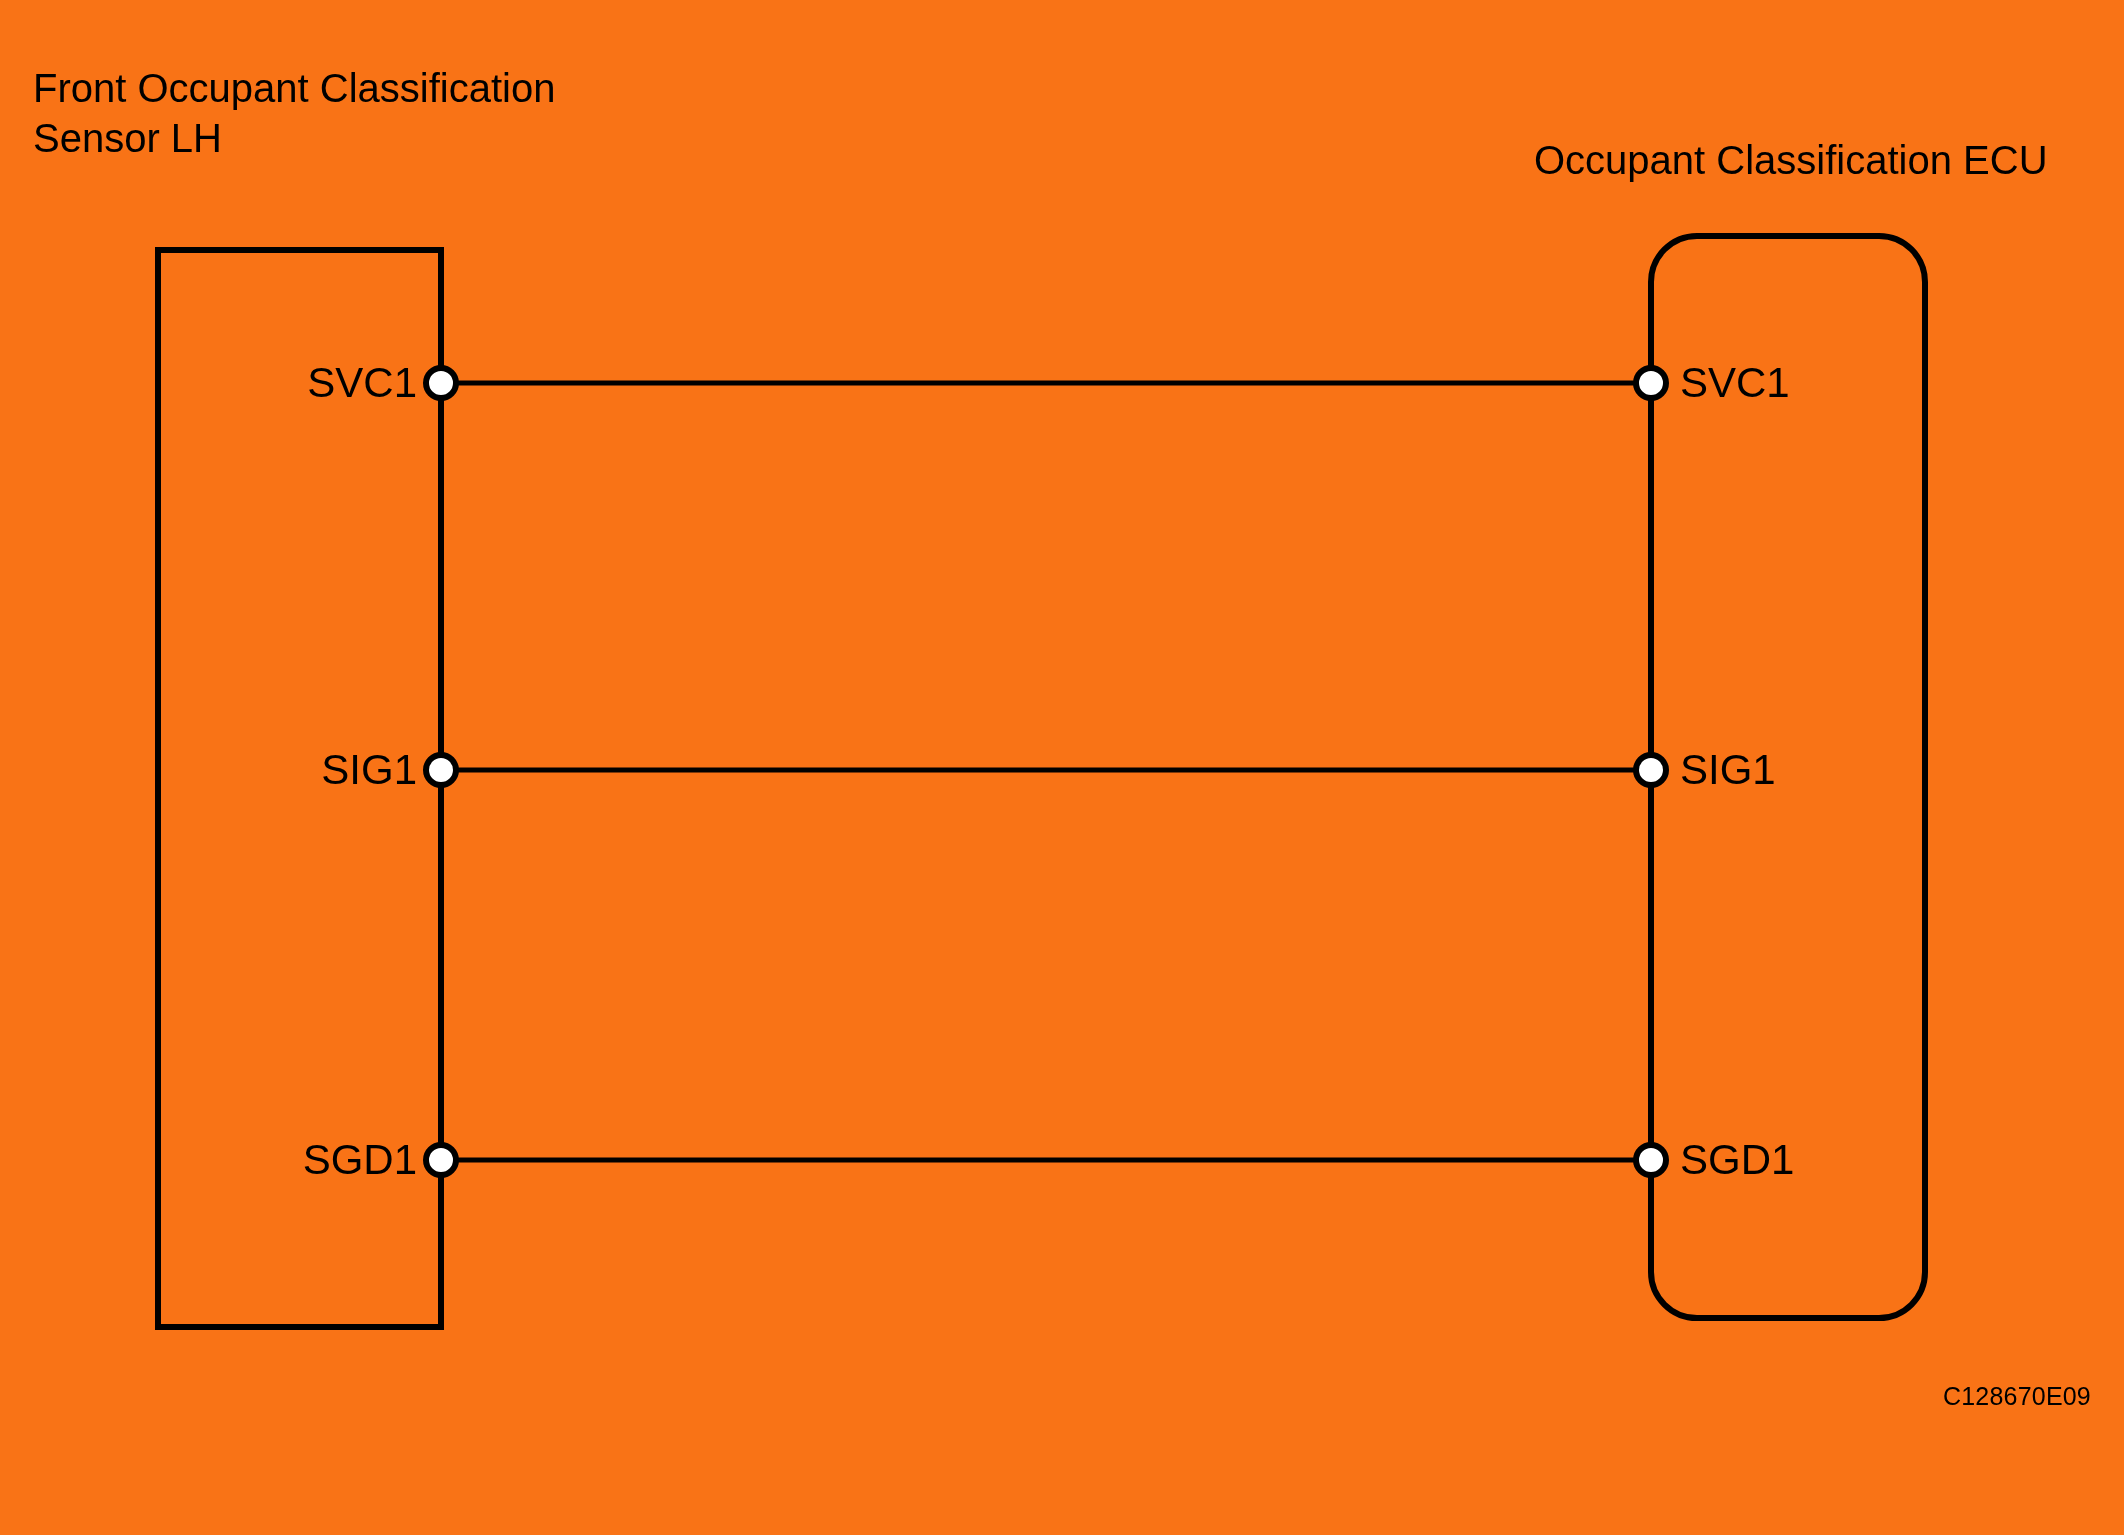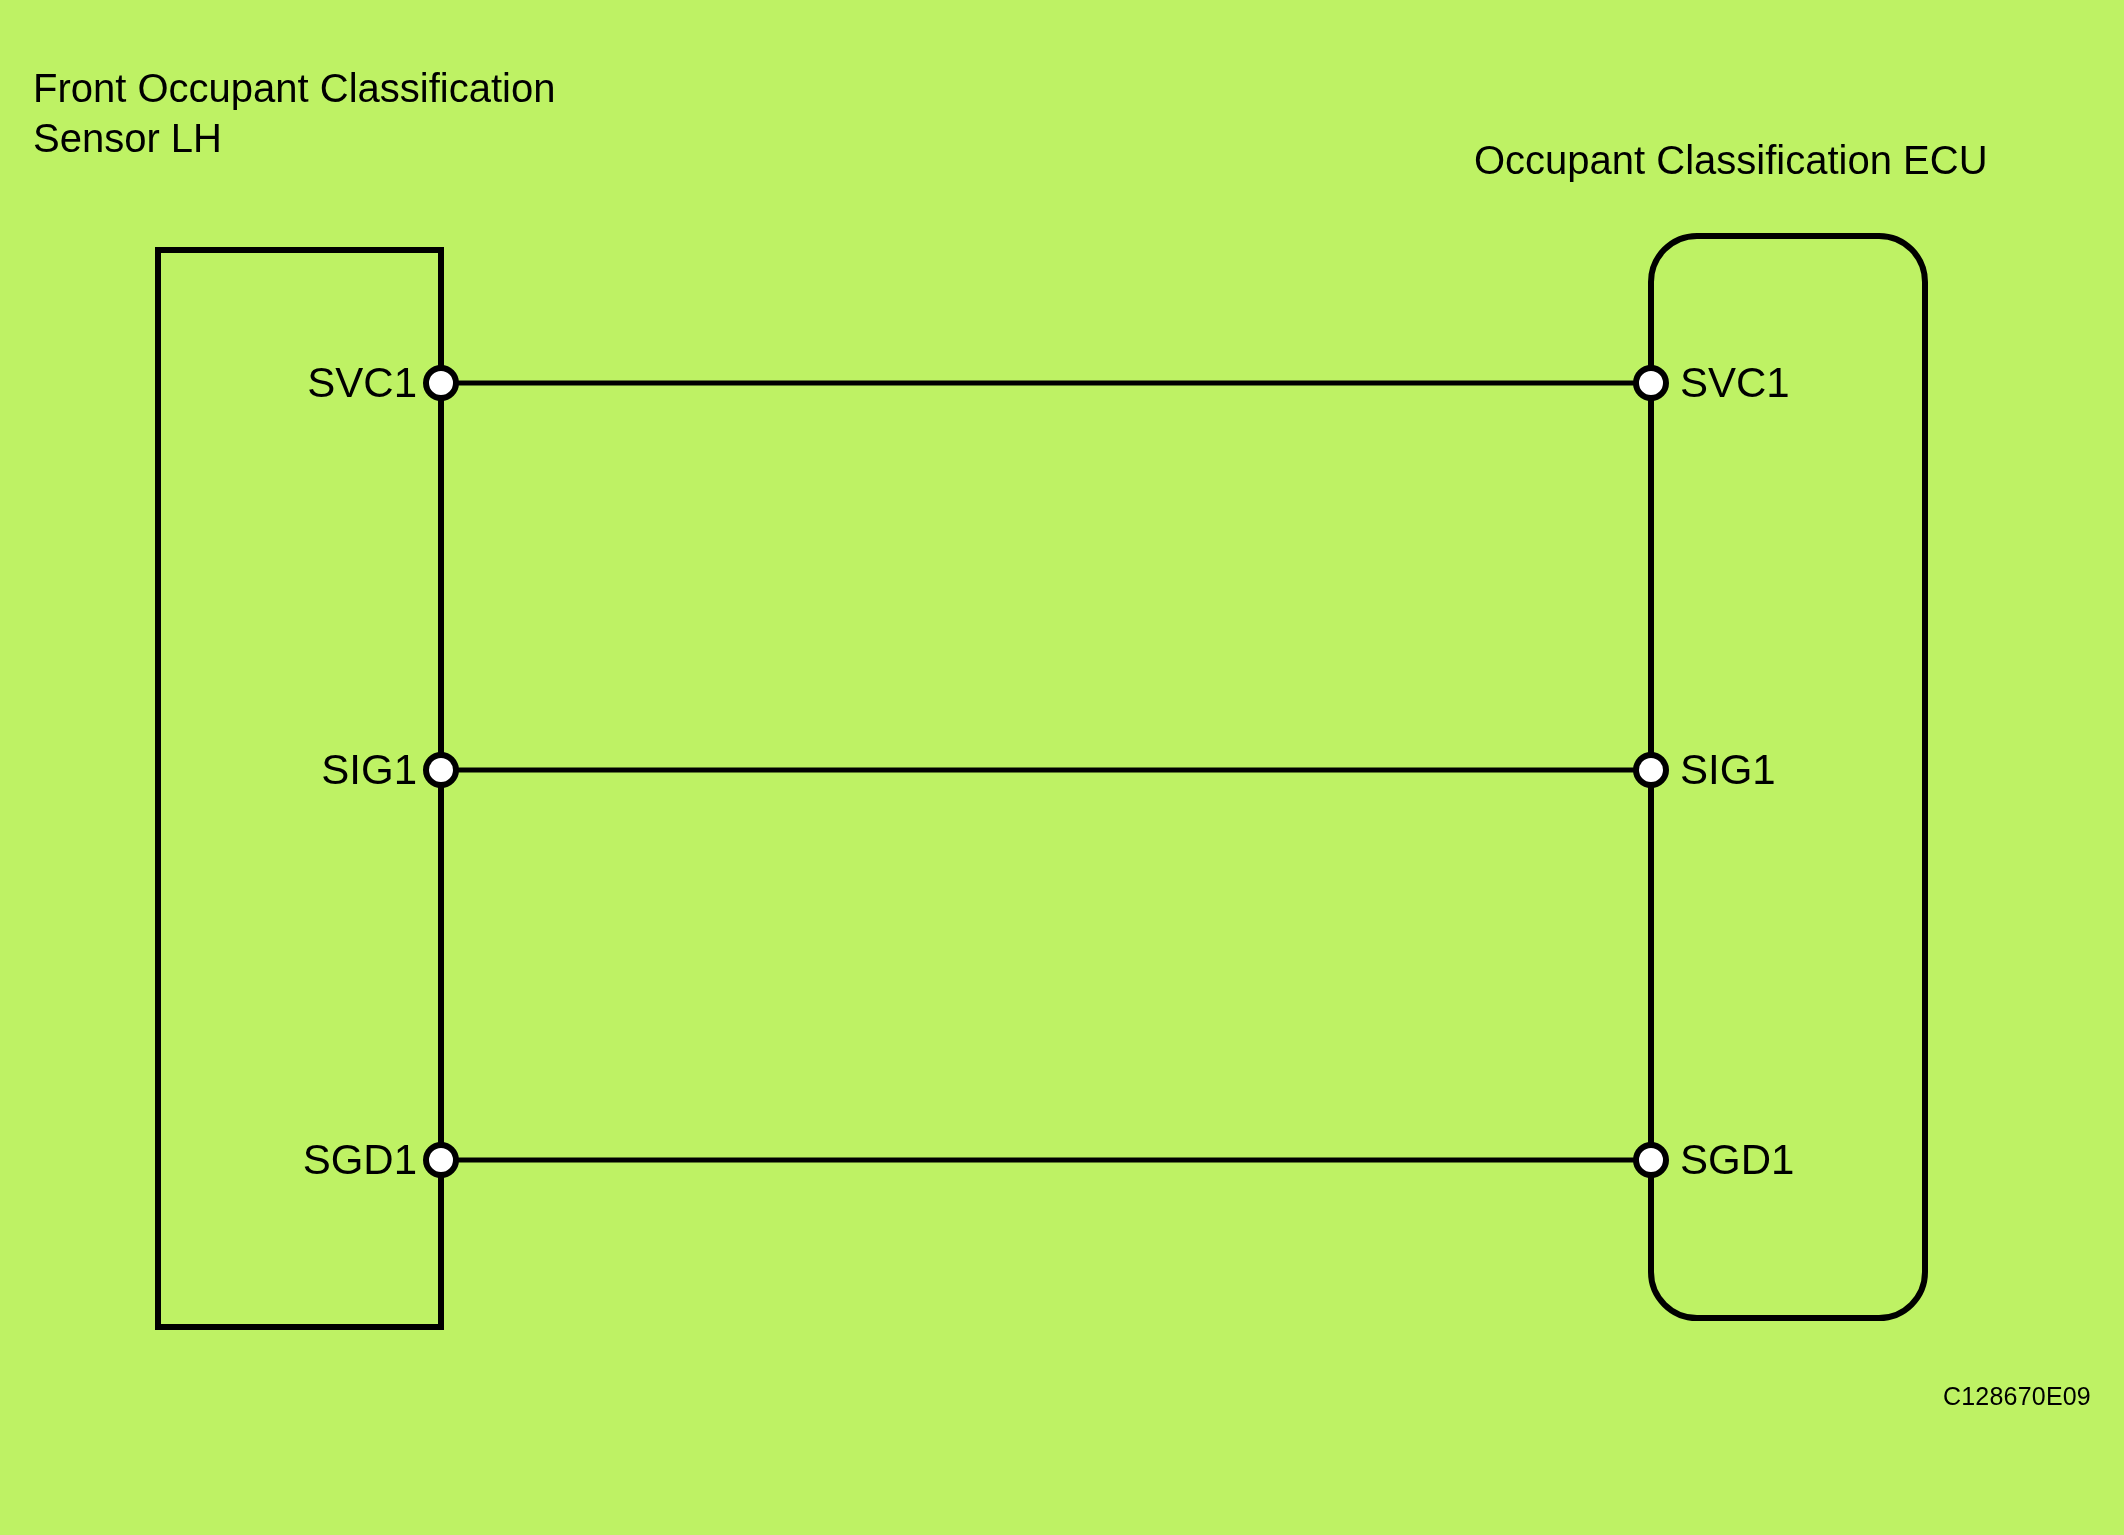--- a/index.html
+++ b/index.html
@@ -24,21 +24,21 @@
     color: #000000;
     white-space: pre;
     line-height: 1.24;
   }
   #left-component-label {
     left: 33px;
     top: 64px;
     font-size: 40px;
   }
   #right-component-label {
-    left: 1474px;
+    left: 1534px;
     top: 136px;
     font-size: 40px;
   }
   #figure-code {
     left: 1943px;
     top: 1381px;
     font-size: 25px;
     letter-spacing: 0.2px;
   }
   .terminal-label {
@@ -59,21 +59,21 @@
     left: 0;
     top: 0;
     width: 2124px;
     height: 1535px;
     display: block;
   }
 </style>
 </head>
 <body>
 
-<div id="diagram-root" style="width: 2124px; height: 1535px; background: #bef264;">
+<div id="diagram-root" style="width: 2124px; height: 1535px; background: #f97316;">
 
   <div class="label" id="left-component-label"><span>Front Occupant Classification</span><br><span>Sensor LH</span></div>
 
   <div class="label" id="right-component-label">Occupant Classification ECU</div>
 
   <div class="label" id="figure-code">C128670E09</div>
 
   <svg id="diagram-svg" viewBox="0 0 2124 1535" style="width: 2124px; height: 1535px;">
 
     <rect id="left-box" fill="none" stroke="#000000" stroke-width="6" x="158" y="250" width="283" height="1077" rx="0" ry="0"></rect>

